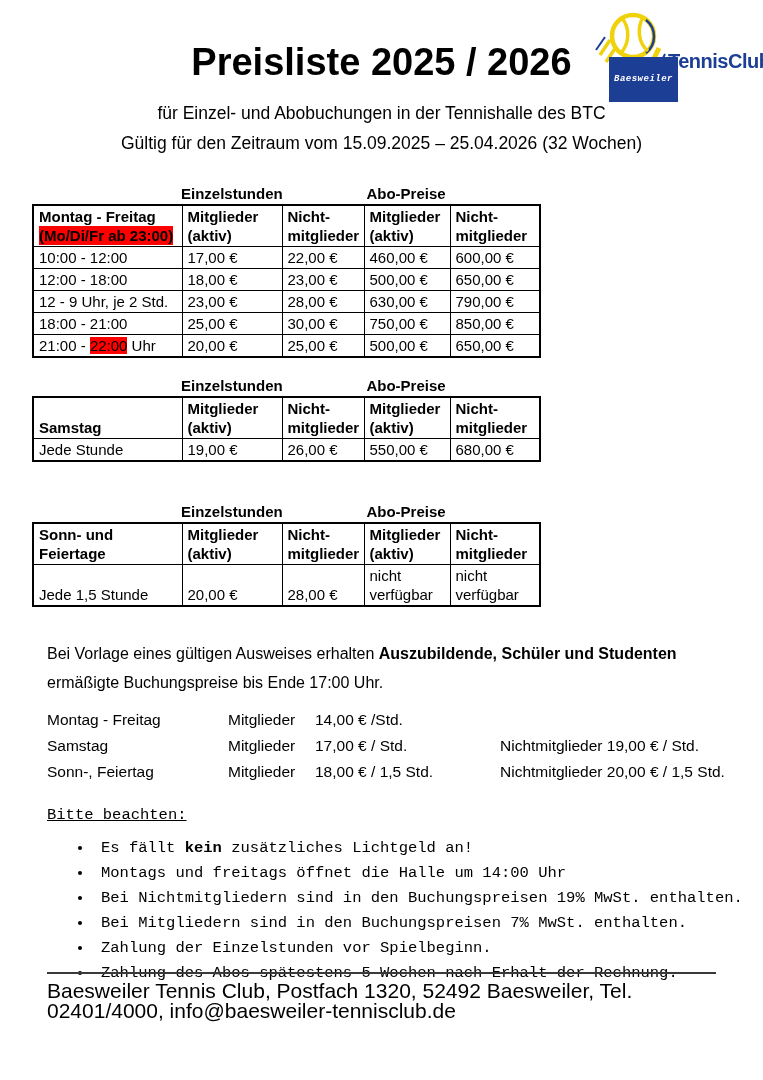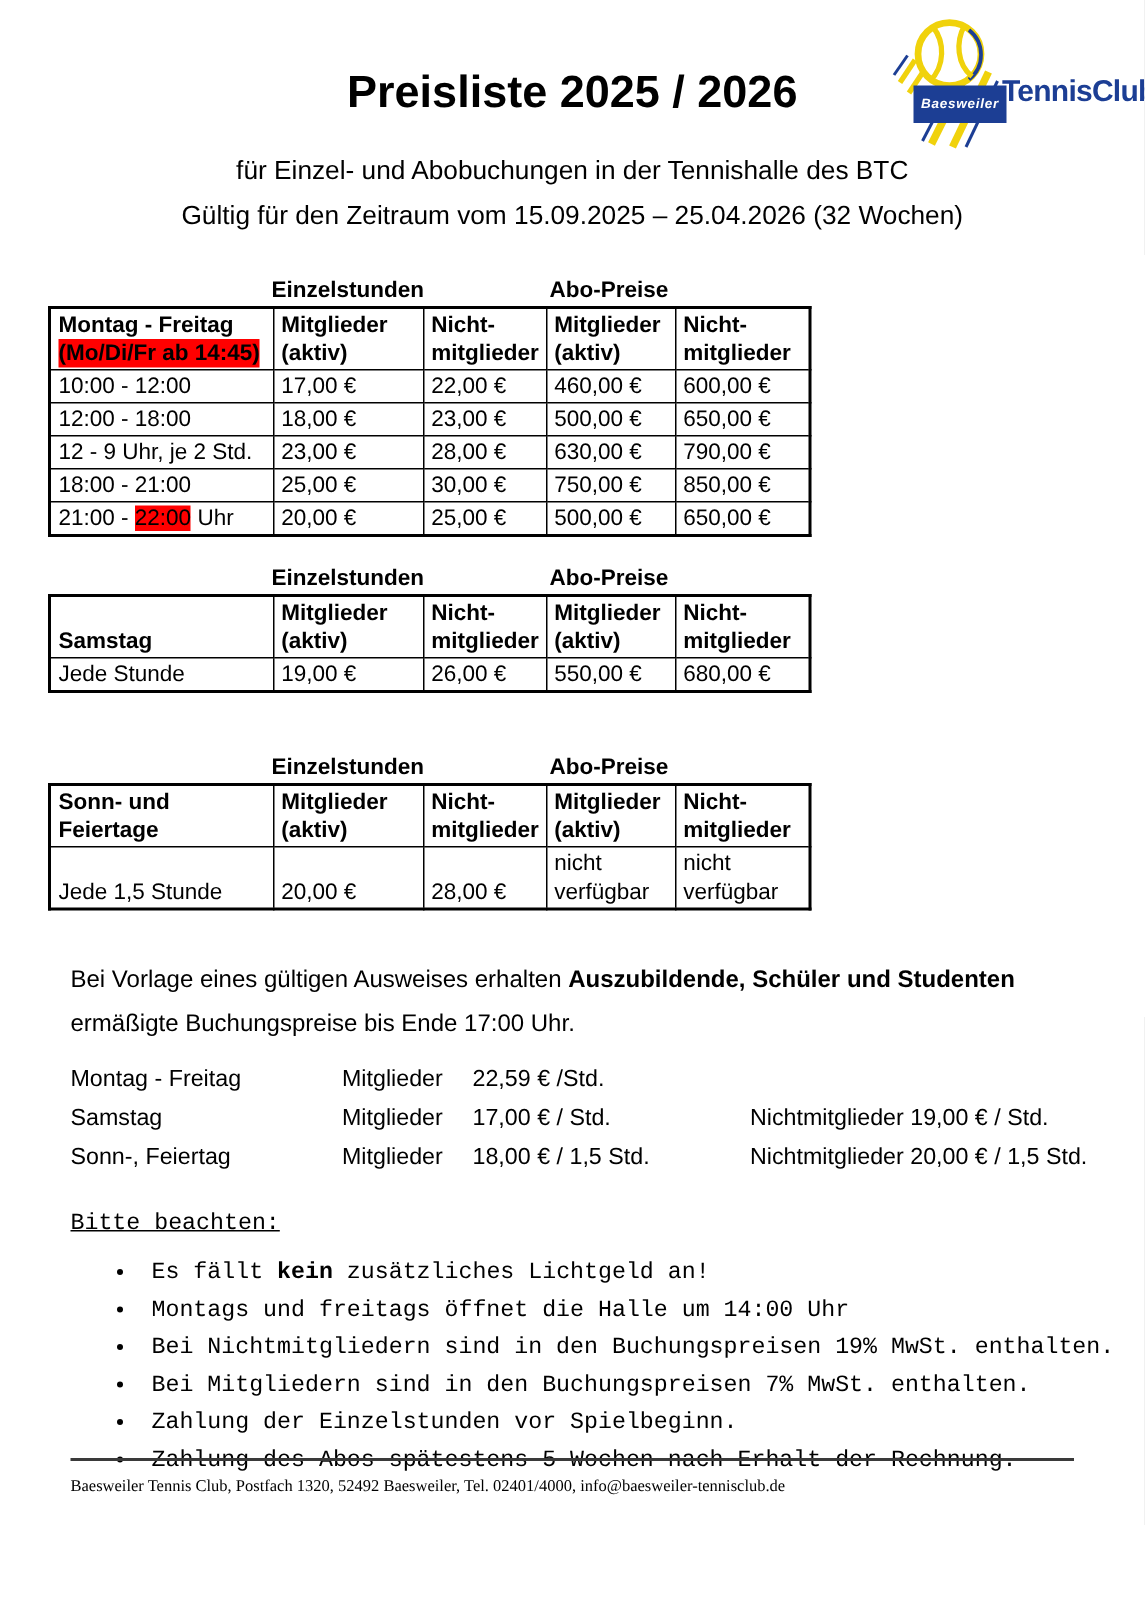--- a/index.html
+++ b/index.html
@@ -11,32 +11,32 @@
     font-family:"Liberation Sans",sans-serif;
     color:#000;
     overflow:hidden;
   }
   
   .logo{position:absolute;top:8px;right:4px;width:168px;height:92px;}
   .logo svg{position:absolute;left:0;top:0;}
   .logo .band{
     position:absolute;left:18px;top:49px;
     background:#1c3e94;color:#fff;
-    font-family:Liberation Sans, sans-serif;
+    font-family:Liberation Mono, monospace;
     font-style:italic;font-weight:bold;font-size:9px;
-    line-height:13px;padding:6px 5px;letter-spacing:.5px;
+    line-height:13px;padding:16px 5px;letter-spacing:.5px;
     white-space:nowrap;z-index:2;
   }
   .logo .brand{
     position:absolute;left:77px;top:42px;
     color:#1c3e94;font-weight:bold;font-size:20px;
     letter-spacing:-.5px;white-space:nowrap;z-index:2;
   }
   
-  h1.title{margin:0;padding-top:44px;font-size:30px;line-height:36px;text-align:center;font-weight:bold;}
+  h1.title{margin:0;padding-top:44px;font-size:38px;line-height:36px;text-align:center;font-weight:bold;}
   .subtitles{margin-top:18px;text-align:center;font-size:17.5px;line-height:30px;}
   
   .table-block{margin-left:32px;}
   .tb1{margin-top:28px;}
   .tb2{margin-top:20px;}
   .tb3{margin-top:42px;}
   .group-labels{width:507px;font-size:15px;font-weight:bold;line-height:16px;margin-bottom:2px;}
   .gl{display:inline-block;text-align:center;}
   .gl-einzel{margin-left:149px;width:100px;}
   .gl-abo{margin-left:82px;width:86px;}
@@ -66,21 +66,21 @@
   .discount-rows{margin:10px 0 0 47px;font-size:15.5px;}
   .discount-row{display:grid;grid-template-columns:181px 87px 185px auto;line-height:26px;}
   
   .notes{margin:20px 0 0 47px;font-size:15.5px;}
   .notes-heading{text-decoration:underline;line-height:20px;font-family:Liberation Mono, monospace;}
   .notes ul{margin:12px 0 0 0;padding-left:46px;font-family:Liberation Mono, monospace;}
   .notes li{line-height:22px;margin-bottom:3px;padding-left:8px;}
   
   .footer{position:absolute;left:47px;right:47px;top:972px;}
   .footer .rule{border-top:2px solid #3a3a3a;height:0;}
-  .footer .contact{margin-top:7px;font-size:11px;line-height:20px;font-family:Liberation Serif, serif;}
+  .footer .contact{margin-top:7px;font-size:21px;line-height:20px;}
   b{font-weight:bold;}
 </style>
 </head>
 <body>
 
 <div class="page">
 
   <div class="logo">
     <svg width="80" height="92" viewBox="0 0 80 92" aria-hidden="true">
 
@@ -117,21 +117,21 @@
           <col class="c1">
           <col class="c2">
           <col class="c3">
           <col class="c4">
           <col class="c5">
         </colgroup>
       <tbody>
           <tr>
         <th>
           <span class="cell-line">Montag - Freitag</span>
-          <span class="cell-line"><span class="hl">(Mo/Di/Fr ab 14:45)</span></span>
+          <span class="cell-line"><span class="hl">(Mo/Di/Fr ab 23:00)</span></span>
         </th>
         <th>
           <span class="cell-line">Mitglieder</span>
           <span class="cell-line">(aktiv)</span>
         </th>
         <th>
           <span class="cell-line">Nicht-</span>
           <span class="cell-line">mitglieder</span>
         </th>
         <th>
@@ -273,21 +273,21 @@
     </tbody>
       </table>
   </section>
 
   <p class="discount-intro"><span>Bei Vorlage eines gültigen Ausweises erhalten </span><b>Auszubildende, Schüler und Studenten</b><span> ermäßigte Buchungspreise bis Ende 17:00 Uhr.</span></p>
 
   <div class="discount-rows">
     <div class="discount-row">
       <span>Montag - Freitag</span>
       <span>Mitglieder</span>
-      <span>22,59 € /Std.</span>
+      <span>14,00 € /Std.</span>
     </div>
     <div class="discount-row">
       <span>Samstag</span>
       <span>Mitglieder</span>
       <span>17,00 € / Std.</span>
       <span>Nichtmitglieder 19,00 € / Std.</span>
     </div>
     <div class="discount-row">
       <span>Sonn-, Feiertag</span>
       <span>Mitglieder</span>

